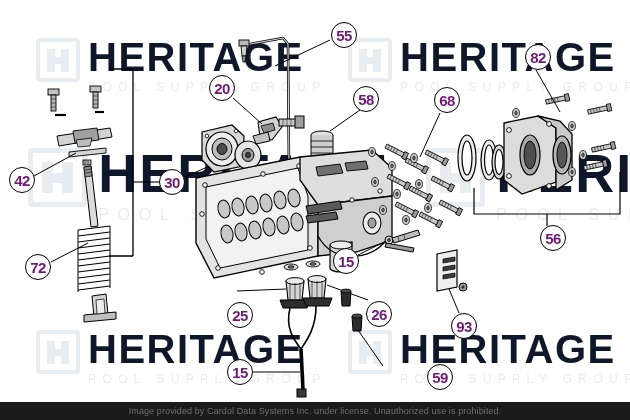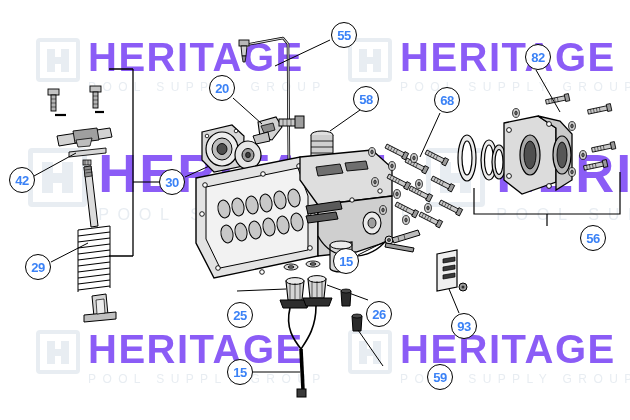--- a/index.html
+++ b/index.html
@@ -40,21 +40,21 @@
     flex: none;
   }
   .wm-logo .bar-l, .wm-logo .bar-r, .wm-logo .bar-m {
     position: absolute;
     background: #e8edf2;
   }
   .wm-text-wrap { display: flex; flex-direction: column; }
   .wm-title {
     font-weight: bold;
     line-height: 0.95;
-    color: #8b5cf6;
+    color: #0f172a;
   }
   .wm-sub {
     color: #e8edf2;
     line-height: 1;
   }
 
   
   #diagram-layer {
     position: absolute;
     left: 0; top: 0;
@@ -66,23 +66,23 @@
   
   .callout {
     position: absolute;
     width: 26px;
     height: 26px;
     margin-left: -13px;
     margin-top: -13px;
     border: 1.6px solid #000000;
     border-radius: 50%;
     background: #ffffff;
-    color: #3b82f6;
+    color: #701a75;
     font-family: "Liberation Sans", sans-serif;
-    font-size: 13px;
+    font-size: 15px;
     font-weight: bold;
     display: flex;
     align-items: center;
     justify-content: center;
     box-sizing: border-box;
     z-index: 4;
     letter-spacing: -0.5px;
   }
 
   
@@ -537,24 +537,27 @@
   </div>
 
   <div id="callout-layer">
       <div class="callout" style="left: 344px; top: 35px;">55</div>
       <div class="callout" style="left: 222px; top: 88px;">20</div>
       <div class="callout" style="left: 366px; top: 99px; text-align: right;">58</div>
       <div class="callout" style="left: 447px; top: 100px;">68</div>
       <div class="callout" style="left: 538px; top: 57px;">82</div>
       <div class="callout" style="left: 22px; top: 180px;">42</div>
       <div class="callout" style="left: 172px; top: 182px;">30</div>
-      <div class="callout" style="left: 572px; top: 238px; margin-left: 8px;">56</div>
-      <div class="callout" style="left: 38px; top: 267px;">29</div>
+      <div class="callout" style="left: 532px; top: 238px; margin-left: 8px;">56</div>
+      <div class="callout" style="left: 38px; top: 267px;">72</div>
       <div class="callout" style="left: 346px; top: 261px;">15</div>
       <div class="callout" style="left: 240px; top: 291px; margin-top: 11px;">25</div>
       <div class="callout" style="left: 379px; top: 314px;">26</div>
       <div class="callout" style="left: 464px; top: 326px;">93</div>
       <div class="callout" style="left: 240px; top: 372px;">15</div>
       <div class="callout" style="left: 390px; top: 377px; margin-left: 37px;">59</div>
     </div>
 
+  <div id="footer-bar">
+    <span>Image provided by Cardol Data Systems Inc. under license. Unauthorized use is prohibited.</span>
+  </div>
 
 </div>
 
 </body></html>

